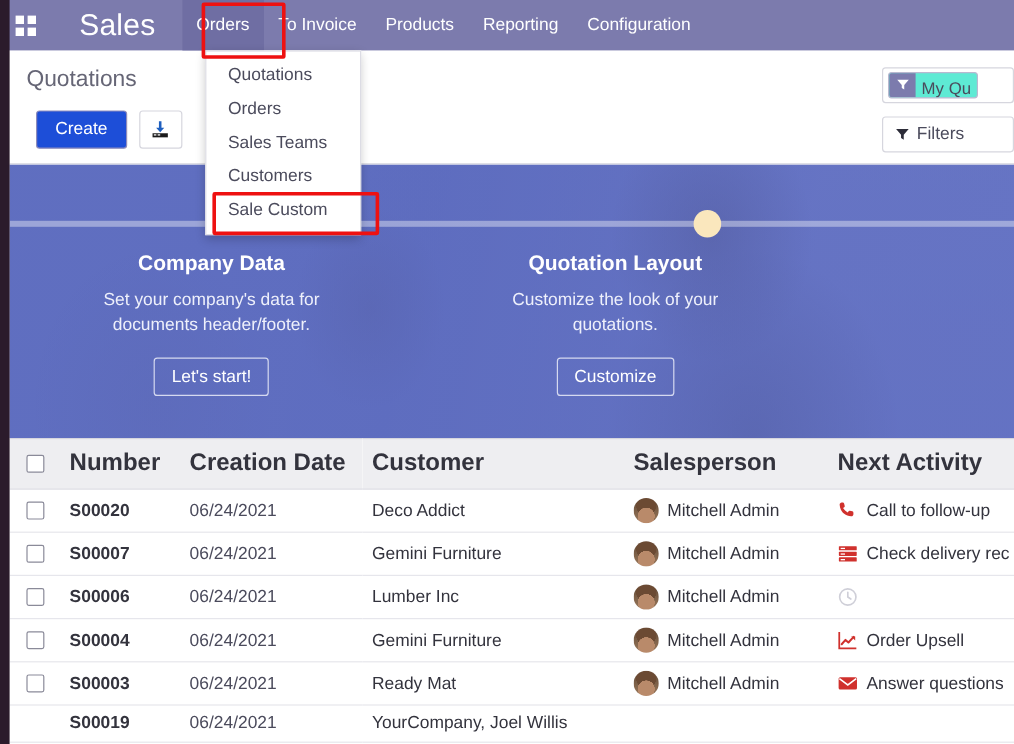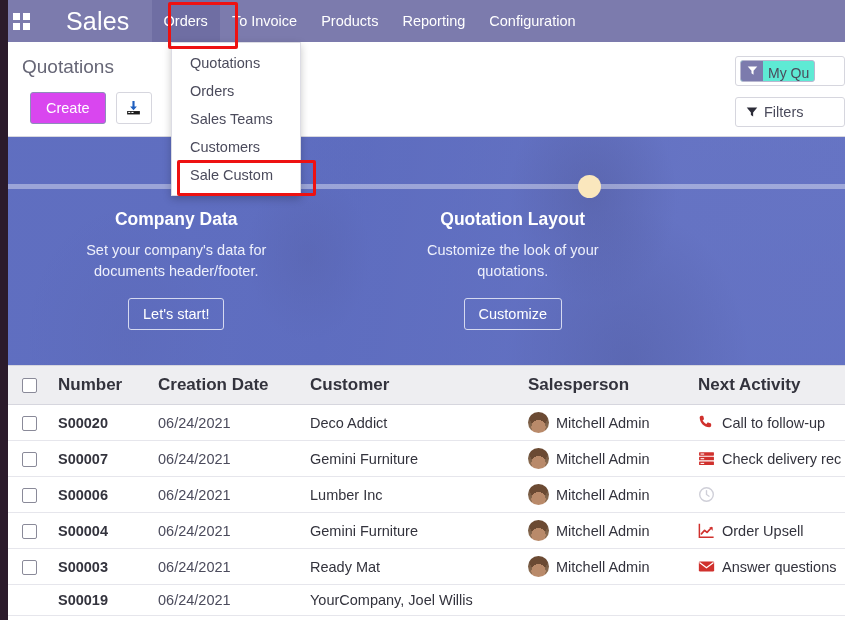--- a/index.html
+++ b/index.html
@@ -74,21 +74,21 @@
     background: #ffffff;
     border-bottom: 1px solid #d8d8e0;
     z-index: 20;
   }
   .cp-title {
     position: absolute; left: 14px; top: 14px;
     font-size: 19px; color: #666676; font-weight: 400;
   }
   .cp-buttons { position: absolute; left: 22px; top: 50px; display: flex; gap: 10px; }
   .btn-create {
-    background: #d946ef; color: #ffffff;
+    background: #1d4ed8; color: #ffffff;
     border: 1px solid #8e8cbb; border-radius: 3px;
     font-size: 14.5px; padding: 6px 15px;
     cursor: pointer; font-family: inherit;
   }
   .btn-import {
     background: #ffffff; border: 1px solid #d6d6de; border-radius: 3px;
     width: 36px; height: 32px; cursor: pointer;
     display: flex; align-items: center; justify-content: center;
   }
 
@@ -197,21 +197,21 @@
     width: 837px; height: 255px;
     background: #ffffff;
     overflow: hidden;
     z-index: 15;
   }
   table { border-collapse: collapse; width: 100%; table-layout: fixed; }
   thead th {
     background: #eeeef1;
     border-bottom: 1px solid #d6d6de;
     border-top: 1px solid #d6d6de;
-    font-size: 17px; color: #33333d; font-weight: bold;
+    font-size: 20px; color: #33333d; font-weight: bold;
     text-align: left; padding: 9px 8px; height: 31px;
     white-space: nowrap; overflow: hidden;
   }
   thead th.col-check, tbody td.col-check { width: 42px; padding-left: 14px; }
   th.c-num, td.c-num { width: 100px; }
   th.c-date, td.c-date { width: 152px; }
   th.c-cust, td.c-cust { width: 218px; }
   th.c-sales, td.c-sales { width: 170px; }
   th.c-act, td.c-act { width: 155px; }
   tbody td {

